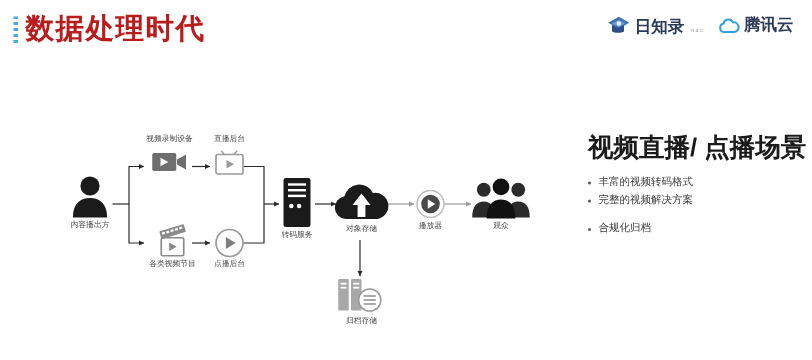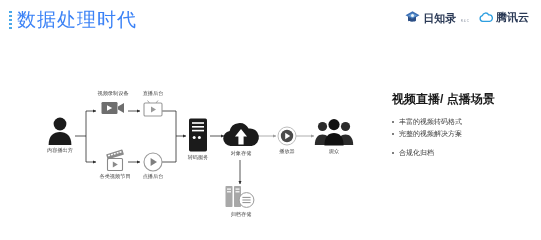--- a/index.html
+++ b/index.html
@@ -13,41 +13,41 @@
   .slide{position:relative;width:541px;height:240px;background:#fff;}
 
   
   .header{position:absolute;left:0;top:0;width:541px;height:40px;}
   .title-accent{
     position:absolute;left:9px;top:11px;width:3px;height:19px;
     background:repeating-linear-gradient(to bottom,#4aa8e8 0 2px,transparent 2px 4px);
   }
   .page-title{
     position:absolute;left:17px;top:8px;
-    font-size:19px;font-weight:normal;color:#3b82f6;
+    font-size:19px;font-weight:bold;color:#b91c1c;
     letter-spacing:1px;line-height:24px;white-space:nowrap;
   }
 
   
   .logos{position:absolute;right:12px;top:8px;display:flex;align-items:center;gap:9px;}
   .logo-rzl{display:flex;align-items:center;gap:2px;}
   .logo-rzl .mark{width:17px;height:17px;position:relative;flex:none;}
   .logo-rzl .txt{
     font-size:11px;font-weight:bold;color:#2b3a56;letter-spacing:0px;
     line-height:12px;white-space:nowrap;margin-top:16px;
   }
   .logo-rzl .sub{font-size:3px;color:#8a93a3;letter-spacing:1px;text-align:center;line-height:4px;}
   .logo-tc{display:flex;align-items:center;gap:3px;}
   .logo-tc .cloud{width:14px;height:11px;position:relative;flex:none;}
   .logo-tc .txt{font-size:11px;font-weight:bold;color:#2b3a56;white-space:nowrap;line-height:12px;}
 
   
   .right-panel{position:absolute;left:392px;top:92px;width:140px;}
   .rp-title{
-    font-size:12px;font-weight:bold;color:#1b1b1b;
+    font-size:17px;font-weight:bold;color:#1b1b1b;
     line-height:14px;white-space:nowrap;margin-bottom:11px;
   }
   .rp-group{margin-bottom:9px;}
   .rp-item{
     display:flex;align-items:flex-start;gap:5px;
     font-size:7px;color:#3a3a3a;line-height:10px;margin-bottom:2px;
   }
   .rp-item .dot{width:2px;height:2px;background:#555;border-radius:50%;margin-top:4px;flex:none;}
   .rp-item .lbl{white-space:nowrap;}
 

